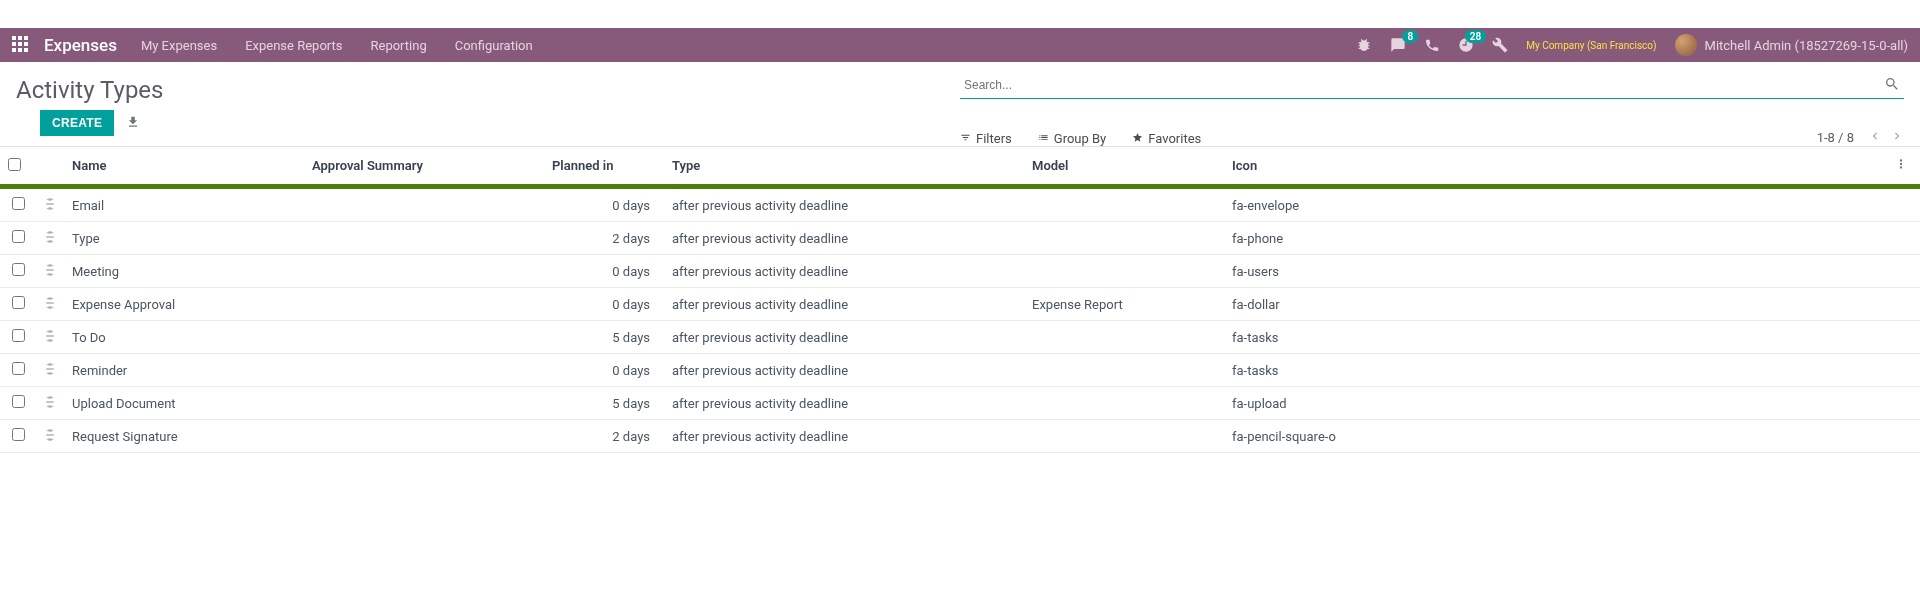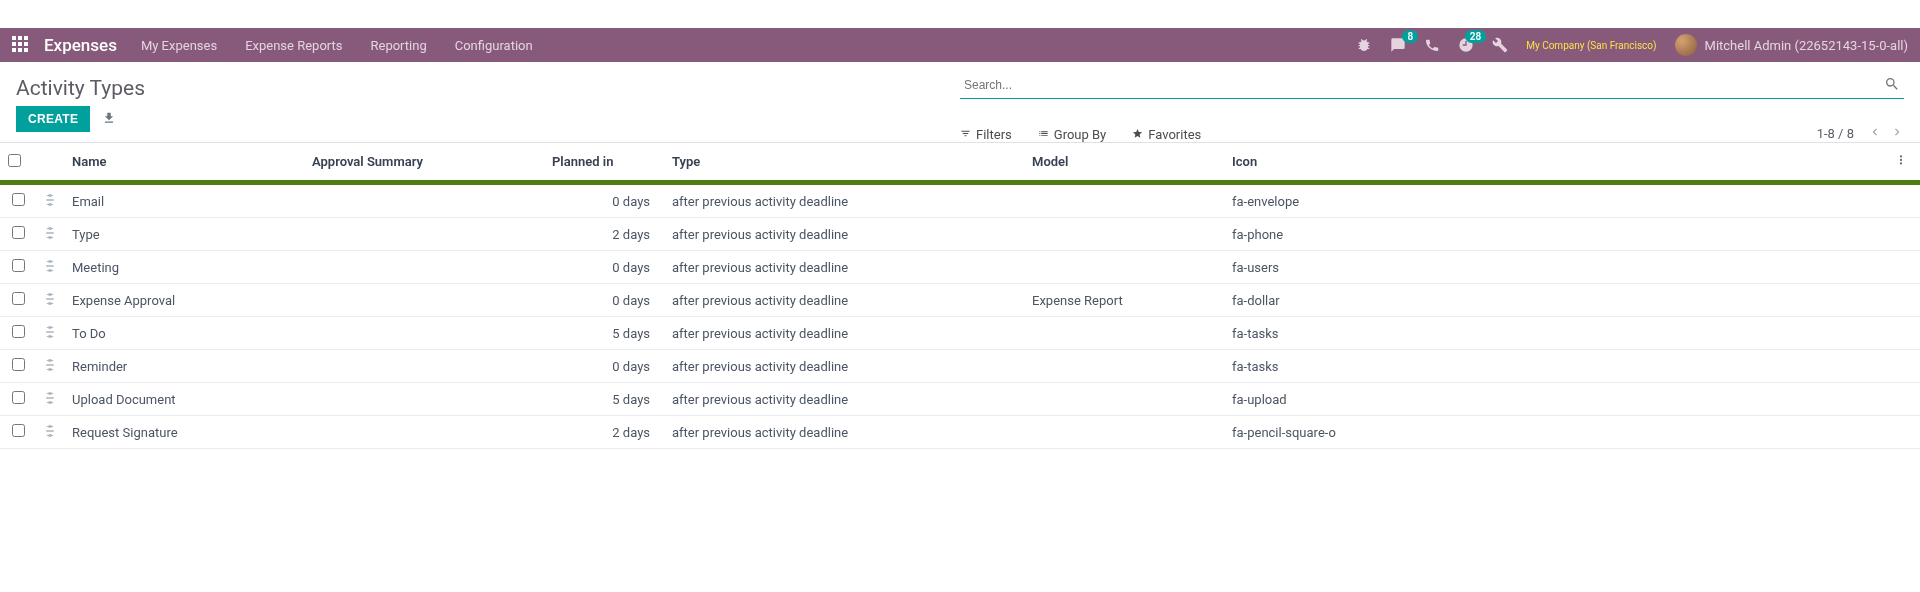--- a/index.html
+++ b/index.html
@@ -17,26 +17,26 @@
   .navicon svg { width: 16px; height: 16px; fill: #e5d4e0; }
   .badge { position: absolute; top: -7px; right: -12px; background: #00a09d; color: #fff; font-size: 10px; font-weight: 600; border-radius: 9px; padding: 1px 5px; min-width: 14px; text-align: center; }
   .company { color: #fde047; font-size: 10px; cursor: pointer; }
   .user { display: flex; align-items: center; gap: 8px; cursor: pointer; }
   .avatar { width: 22px; height: 22px; border-radius: 50%; background: radial-gradient(circle at 30% 30%, #d4a373, #8b5a3c); }
   .username { color: #e5d4e0; font-size: 13px; }
 
   
   .control-panel { padding: 10px 16px 0 16px; display: flex; flex-direction: column; border-bottom: 1px solid #dee2e6; }
   .cp-row1 { display: flex; align-items: flex-start; margin-bottom: 6px; }
-  .crumb { font-size: 21px; color: #5f5a66; flex: 1; padding-top: 4px; }
+  .crumb { font-size: 24px; color: #5f5a66; flex: 1; padding-top: 4px; }
   .searchbox { width: 50%; position: relative; }
   .searchbox input { width: 100%; border: none; border-bottom: 1px solid #00a09d; padding: 6px 28px 6px 4px; font-size: 12px; outline: none; background: transparent; }
   .searchbox .mag { position: absolute; right: 4px; top: 4px; cursor: pointer; }
   .searchbox .mag svg { width: 16px; height: 16px; fill: #6c757d; }
-  .btn-create { background: #00a09d; color: #fff; border: none; padding: 6px 12px; font-size: 12px; font-weight: 600; letter-spacing: .3px; cursor: pointer; }
+  .btn-create { background: #00a09d; color: #fff; border: none; padding: 6px 12px; font-size: 12px; font-weight: 600; letter-spacing: .3px; cursor: pointer; margin-left: 24px; }
   .btn-import { cursor: pointer; color: #6c757d; }
   .btn-import svg { width: 14px; height: 14px; fill: #6c757d; }
   .filterbtn { display: flex; align-items: center; gap: 5px; color: #4c4c4c; font-size: 13px; cursor: pointer; }
   .filterbtn svg { width: 11px; height: 11px; fill: #4c4c4c; }
   .pager-nav { display: flex; gap: 8px; }
   .pager-nav span { cursor: pointer; color: #9ca3af; }
   .pager-nav svg { width: 14px; height: 14px; fill: #9ca3af; }
 
   .cp-bottom { display: flex; }
   .cp-bottom-left { width: 50%; display: flex; align-items: center; gap: 12px; padding-bottom: 10px;}
@@ -107,21 +107,21 @@
       <span class="badge">28</span>
     </div>
     <div class="navicon">
       <svg viewBox="0 0 24 24">
           <path d="M22.7 19l-9.1-9.1c.9-2.3.4-5-1.5-6.9-2-2-5-2.4-7.4-1.3L9 6 6 9 1.6 4.7C.4 7.1.9 10.1 2.9 12.1c1.9 1.9 4.6 2.4 6.9 1.5l9.1 9.1c.4.4 1 .4 1.4 0l2.3-2.3c.5-.4.5-1.1.1-1.4z"></path>
         </svg>
     </div>
     <div class="company">My Company (San Francisco)</div>
     <div class="user">
       <div class="avatar"></div>
-      <span class="username">Mitchell Admin (22652143-15-0-all)</span>
+      <span class="username">Mitchell Admin (18527269-15-0-all)</span>
     </div>
   </div>
 </div>
 
 <div class="control-panel">
   <div class="cp-row1">
     <div class="crumb">Activity Types</div>
     <div class="searchbox">
       <input type="text" placeholder="Search..." style="">
       <span class="mag">

